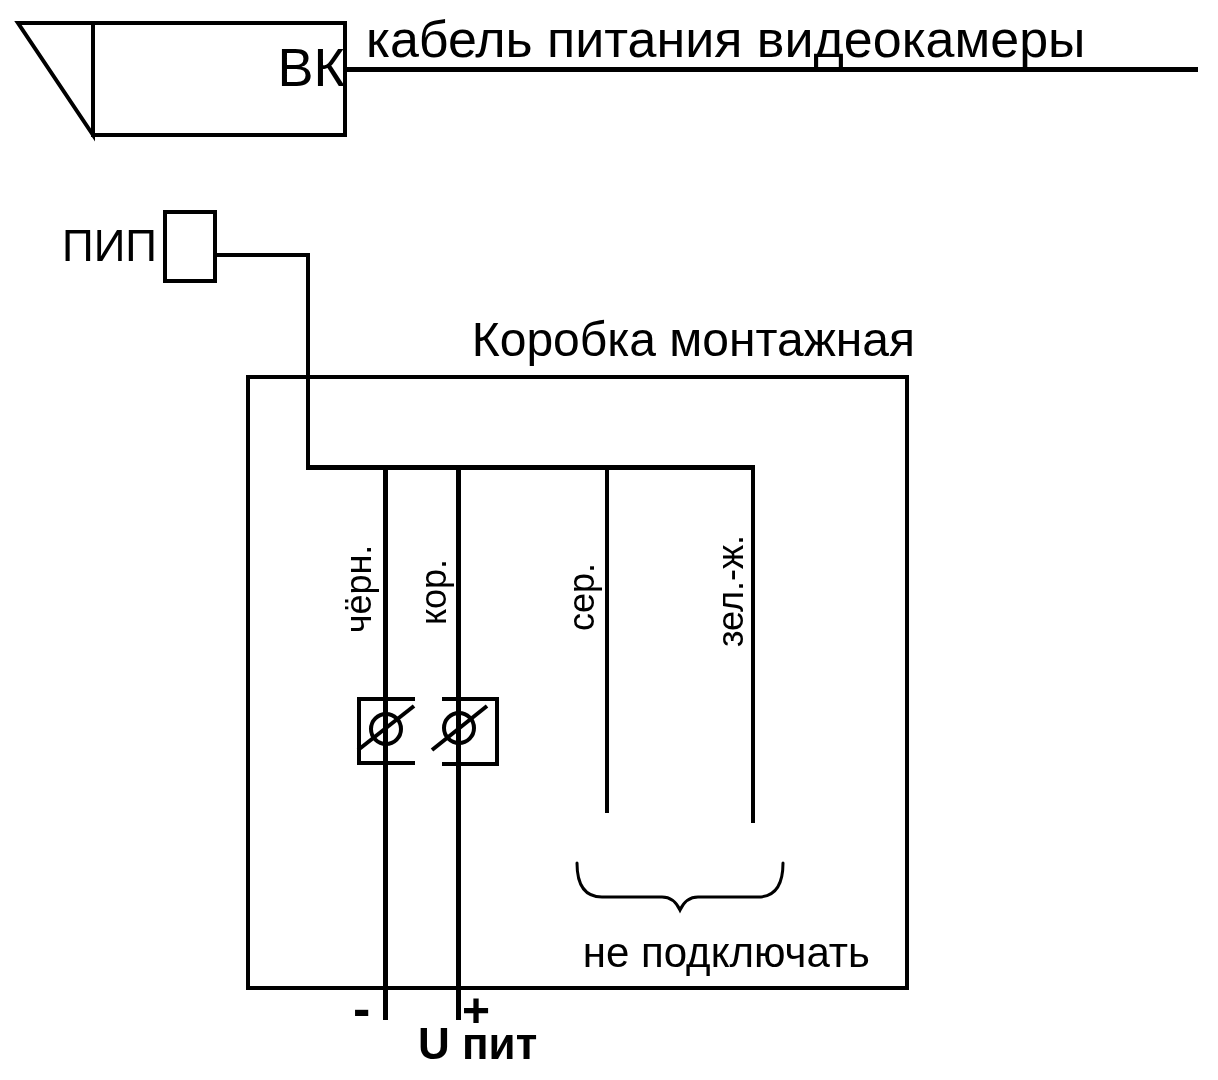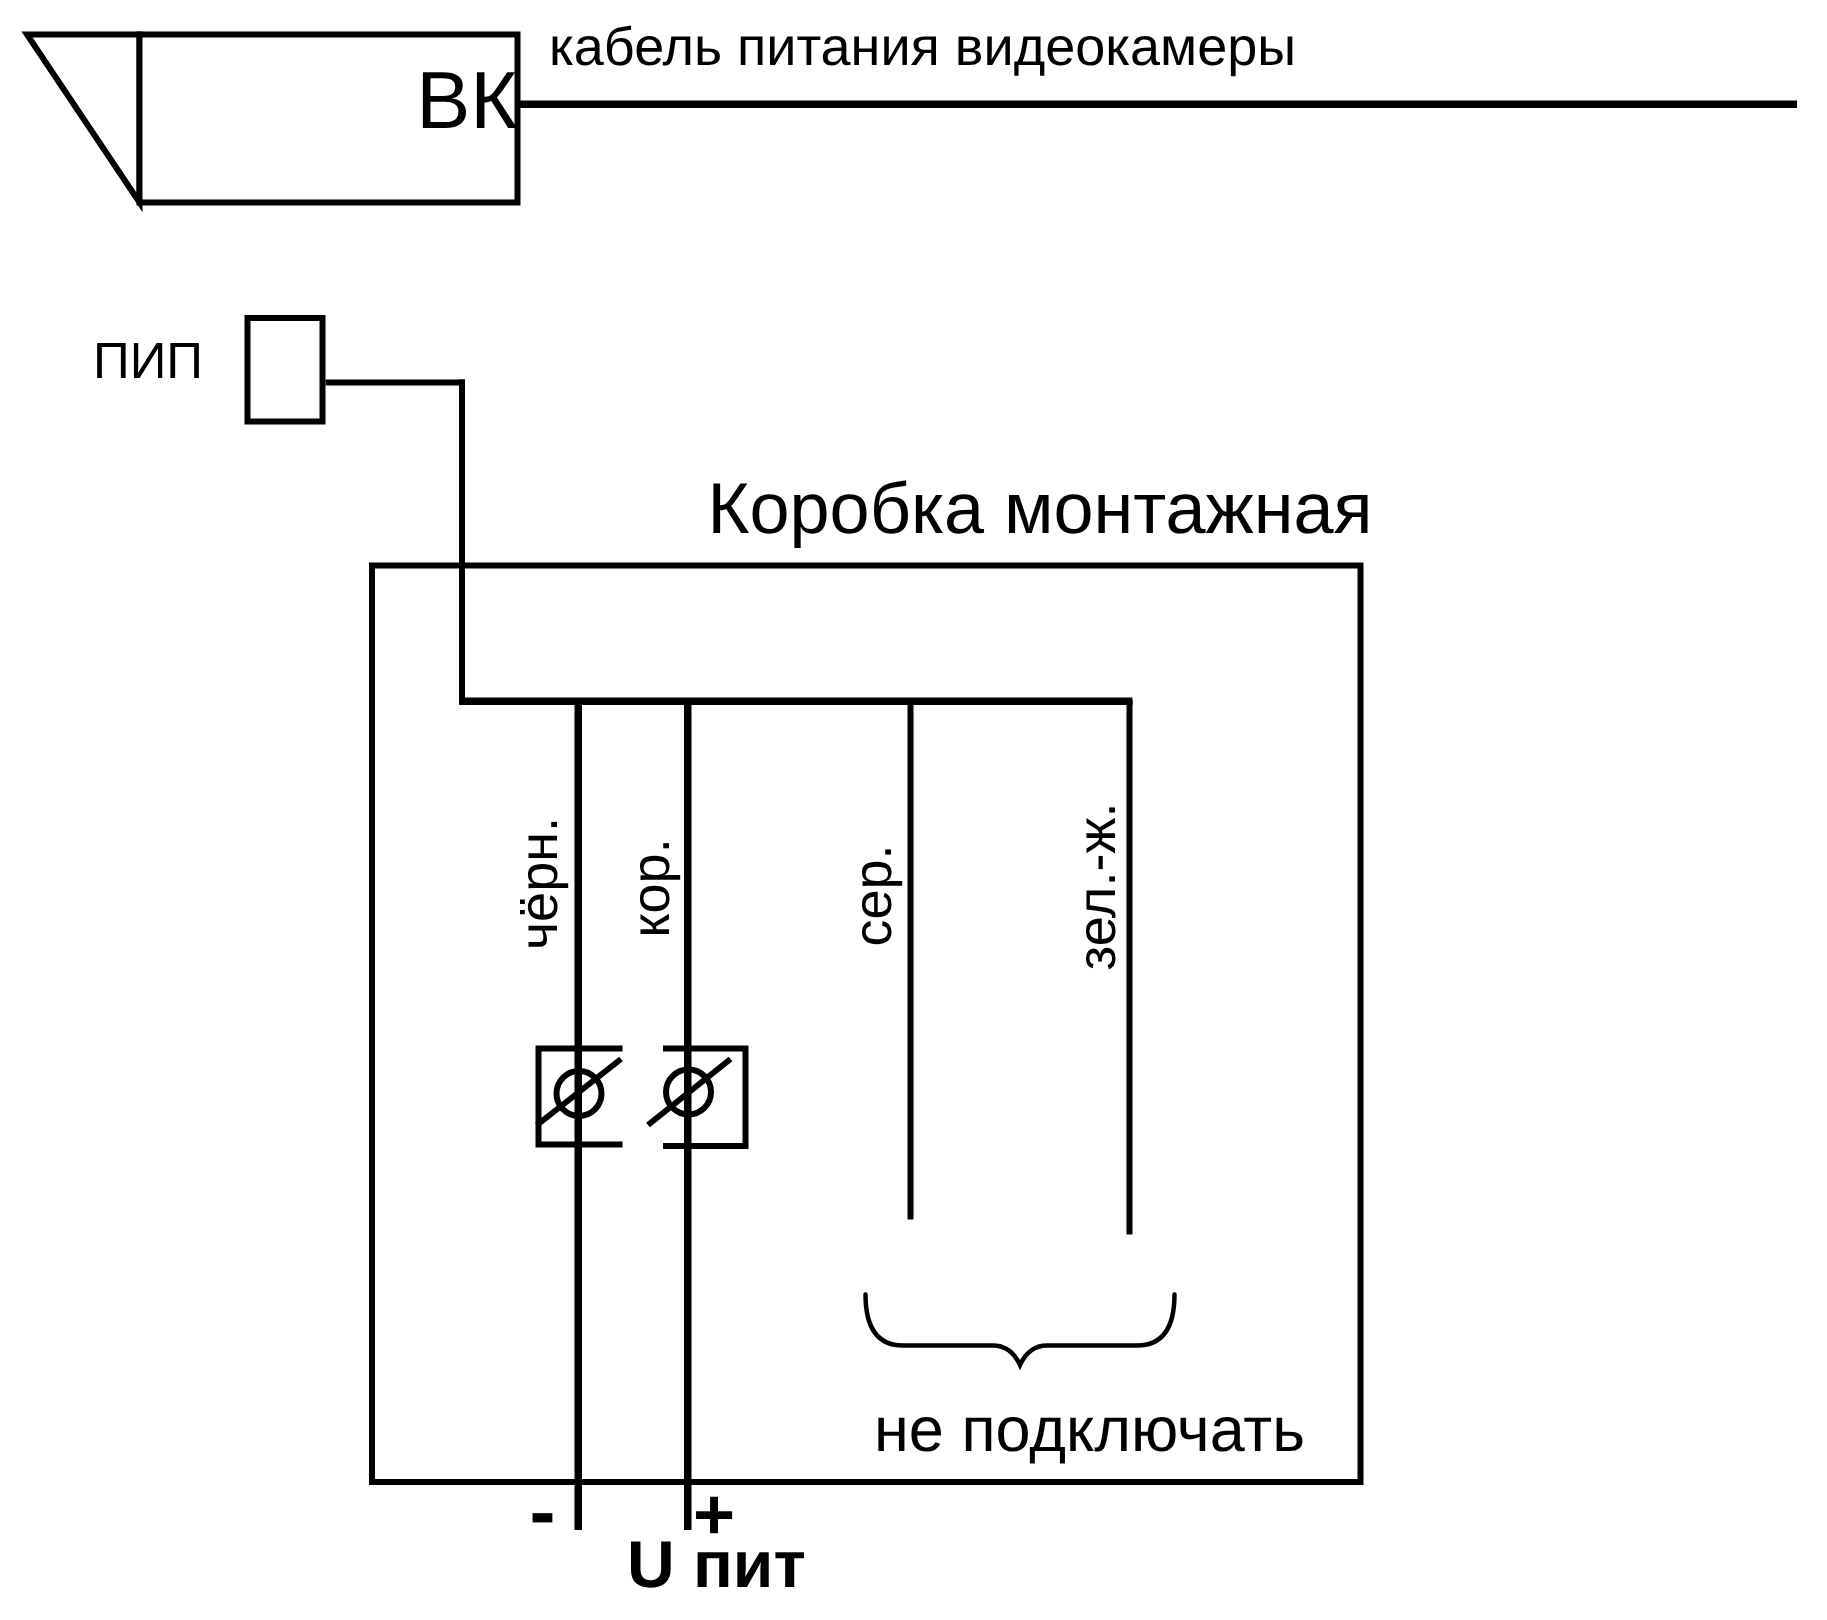--- a/index.html
+++ b/index.html
@@ -42,23 +42,23 @@
 
 <div id="canvas">
 
   <svg class="abs" style="left:14px; top:19px;" width="340" height="125" viewBox="0 0 340 125">
     <polygon points="4,4 79,4 79,116" fill="#ffffff" stroke="#000000" stroke-width="4" stroke-linejoin="miter"></polygon>
     <rect x="79" y="4" width="252" height="112" fill="#ffffff" stroke="#000000" stroke-width="4"></rect>
   </svg>
   <div class="lbl center" style="left:93px; top:40px; width:252px; font-size:54px;">ВК</div>
 
   <div class="hline" style="left:345px; top:67px; width:853px; height:5px;"></div>
-  <div class="lbl" style="left:366px; top:13px; font-size:36px;text-align:right;">кабель питания видеокамеры</div>
+  <div class="lbl" style="left:366px; top:13px; font-size:52px;text-align:right;">кабель питания видеокамеры</div>
 
-  <div class="lbl" style="left:62px; top:224px; font-size:34px;">ПИП</div>
+  <div class="lbl" style="left:62px; top:224px; font-size:44px;">ПИП</div>
   <div class="outline-box" style="left:163px; top:210px; width:54px; height:73px;"></div>
 
   <div class="hline" style="left:217px; top:253px; width:93px; height:4px;"></div>
   <div class="vline" style="left:306px; top:253px; width:4px; height:214px;"></div>
 
   <div class="lbl center" style="left:252px; top:316px; width:663px; font-size:48px;">Коробка монтажная</div>
   <div class="outline-box" style="left:246px; top:375px; width:663px; height:615px;"></div>
 
   <div class="hline" style="left:306px; top:465px; width:449px; height:5px;"></div>
 

